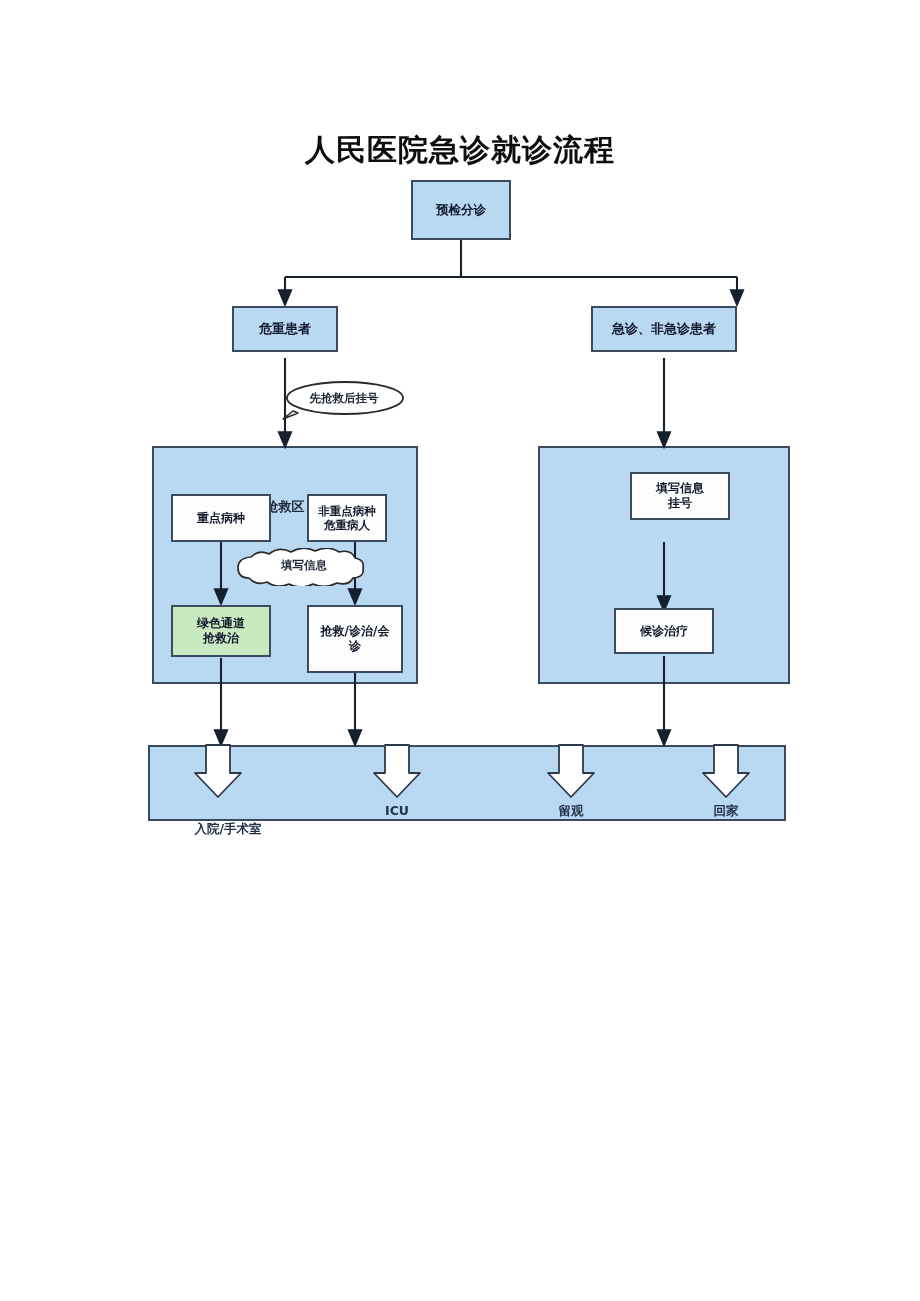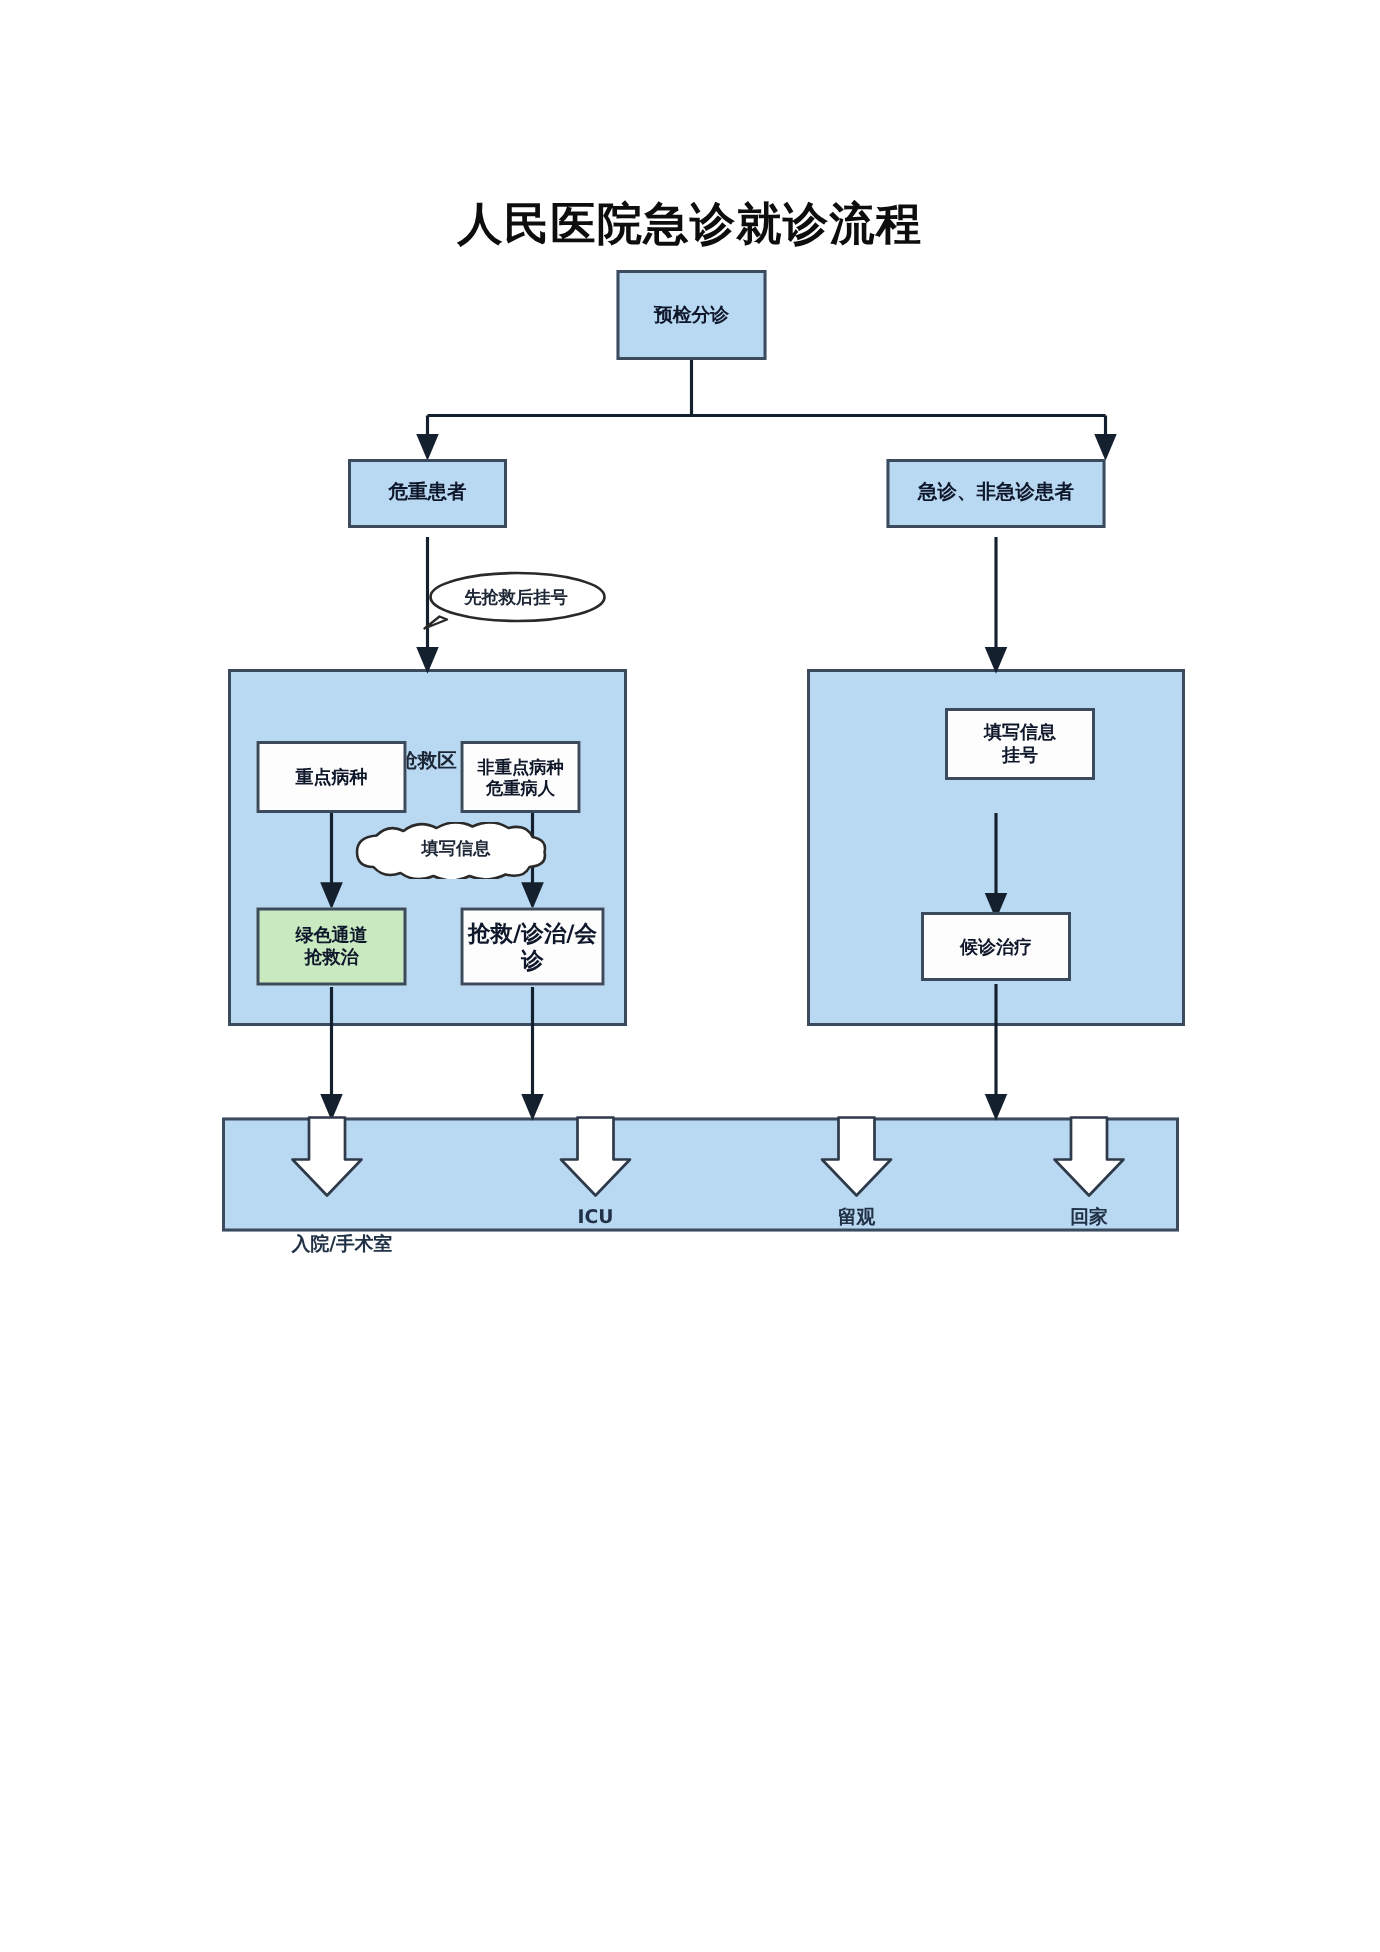--- a/index.html
+++ b/index.html
@@ -205,21 +205,21 @@
   </svg>
   <div class="callout-text" style="left:231px; top:558px; width:146px;">填写信息</div>
 
   <div class="node fill-green" style="left:171px; top:605px; width:100px; height:52px; font-size:12px;">
     <span class="lbl">
       <span>绿色通道</span><br>
       <span>抢救治</span>
     </span>
   </div>
 
-  <div class="node fill-white" style="left:307px; top:605px; width:96px; height:52px; font-size:15px;">
+  <div class="node fill-white" style="left:307px; top:605px; width:96px; height:68px; font-size:12px;">
     <span class="lbl">
       <span>抢救/诊治/会</span><br>
       <span>诊</span>
     </span>
   </div>
 
   <div class="group" style="left:538px; top:446px; width:252px; height:238px;">
     <div class="group-title">普诊区</div>
   </div>
 

